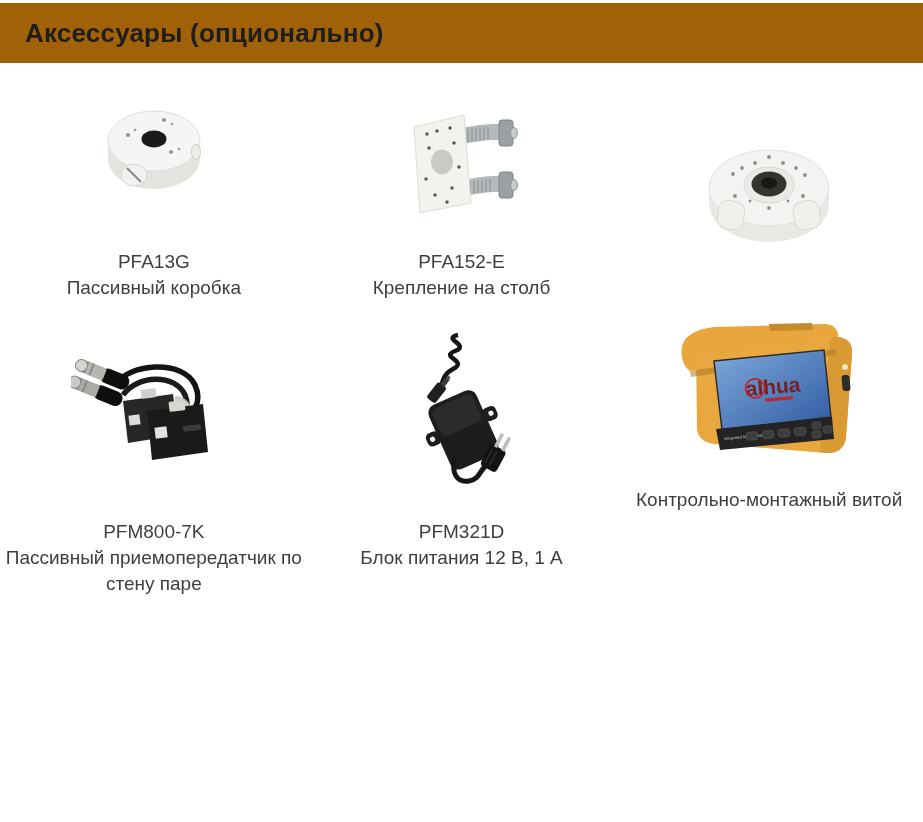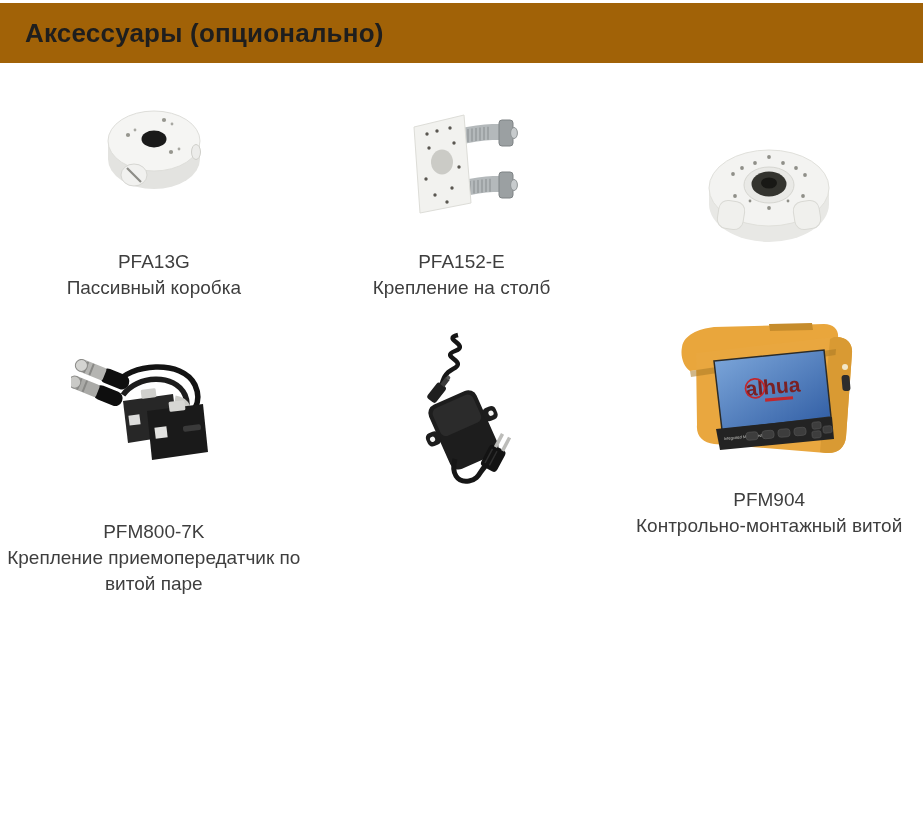--- a/index.html
+++ b/index.html
@@ -145,21 +145,21 @@
         <rect x="70" y="30" width="15" height="9" rx="1.5" fill="#cfcfcc" transform="rotate(-7 77 34)"></rect>
         <rect x="58" y="56" width="11" height="10" fill="#dddddb" transform="rotate(-7 63 61)"></rect>
         <polygon points="76,52 132,45 137,93 81,101" fill="#1a1a1a"></polygon>
         <rect x="98" y="42" width="16" height="10" rx="1.5" fill="#d6d6d3" transform="rotate(-7 106 47)"></rect>
         <rect x="84" y="68" width="12" height="11" fill="#e2e2e0" transform="rotate(-7 90 73)"></rect>
         <rect x="112" y="66" width="18" height="6" rx="2" fill="#3a3a3a" transform="rotate(-7 121 69)"></rect>
       </svg>
     </div>
     <div class="caption">
       <div class="model">PFM800-7K</div>
-      <div class="desc">Крепление приемопередатчик по витой паре</div>
+      <div class="desc">Пассивный приемопередатчик по стену паре</div>
     </div>
   </section>
 
   <section class="cell row2">
     <div class="img-box">
       <svg width="100" height="162" viewBox="0 0 100 162">
         <path d="M47,4 C30,8 60,14 44,20 C28,26 58,30 42,38 C34,42 32,48 30,56" stroke="#151515" stroke-width="4.5" fill="none"></path>
         <g transform="rotate(38 26 62)">
           <rect x="20" y="52" width="11" height="20" rx="3" fill="#1f1f1f"></rect>
           <rect x="23" y="44" width="5" height="9" fill="#3a3a3a"></rect>
@@ -175,20 +175,24 @@
         </g>
         <path d="M44,128 C40,142 46,152 58,150 C70,148 68,138 78,132" stroke="#161616" stroke-width="5" fill="none"></path>
         <g transform="rotate(28 84 126)">
           <rect x="74" y="116" width="18" height="24" rx="4" fill="#131313"></rect>
           <line x1="78" y1="120" x2="78" y2="136" stroke="#2e2e2e" stroke-width="1.5"></line>
           <line x1="83" y1="120" x2="83" y2="136" stroke="#2e2e2e" stroke-width="1.5"></line>
           <rect x="78" y="102" width="3.5" height="15" fill="#bcbcb9"></rect>
           <rect x="86" y="102" width="3.5" height="15" fill="#bcbcb9"></rect>
         </g>
       </svg>
+    </div>
+    <div class="caption">
+      <div class="model">PFM321D</div>
+      <div class="desc">Блок питания 12 В, 1 А</div>
     </div>
   </section>
 
   <section class="cell row3">
     <div class="img-box">
       <svg width="190" height="158" viewBox="0 0 190 158">
         <defs>
           <linearGradient id="scr" x1="0" y1="0" x2="1" y2="1">
             <stop offset="0" stop-color="#7fa9dc"></stop>
             <stop offset="1" stop-color="#2e5ba2"></stop>
@@ -214,21 +218,20 @@
           <rect x="120" y="110.5" width="12" height="8" rx="3" transform="rotate(-5 126 114)"></rect>
           <rect x="138" y="105" width="9" height="7" rx="2" transform="rotate(-5 142 108)"></rect>
           <rect x="138" y="114" width="9" height="7" rx="2" transform="rotate(-5 142 117)"></rect>
           <rect x="149" y="109" width="9" height="7" rx="2" transform="rotate(-5 153 112)"></rect>
         </g>
         <rect x="168" y="58" width="8" height="16" rx="3" fill="#2d2d2d" transform="rotate(-5 172 66)"></rect>
         <circle cx="171" cy="50" r="3" fill="#f3e7c7"></circle>
       </svg>
     </div>
     <div class="caption">
-      <div class="model">PFM904</div>
       <div class="desc">Контрольно-монтажный витой</div>
     </div>
   </section>
 
   <div></div>
   <div></div>
 
 </main>
 
 </body></html>

